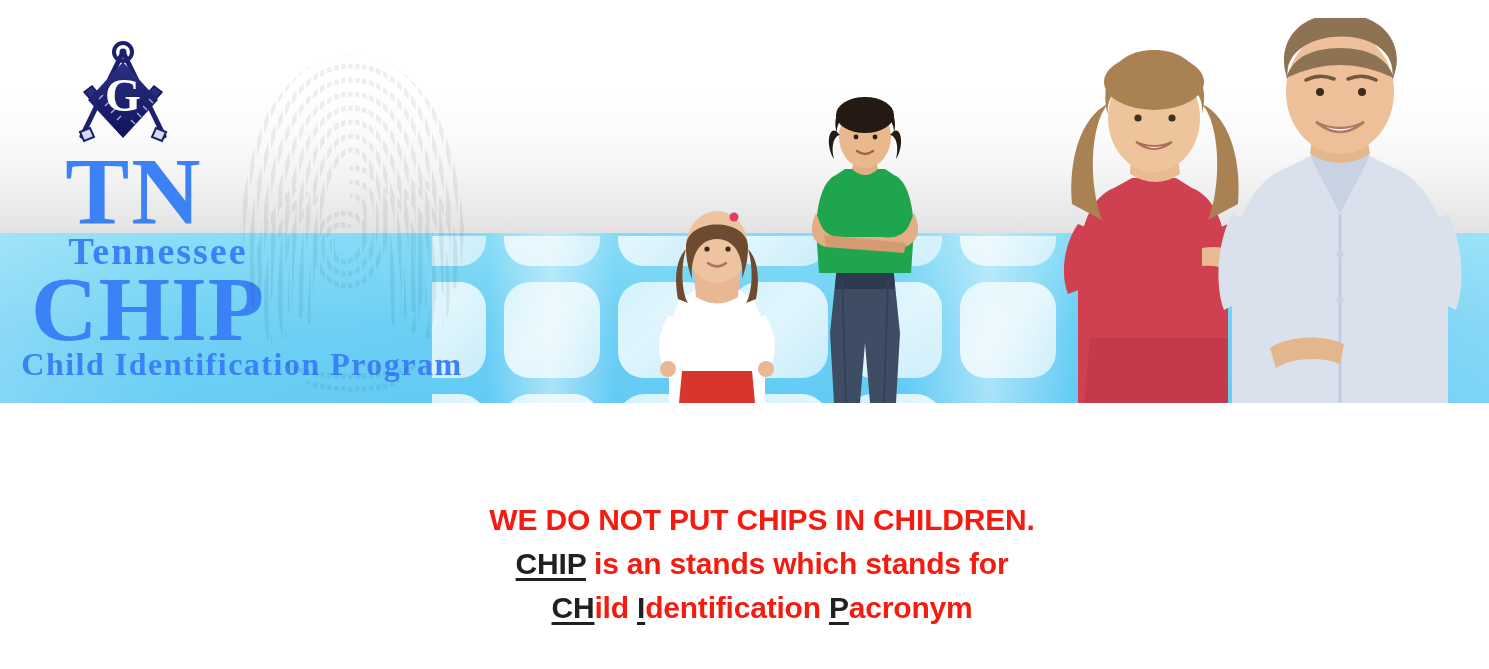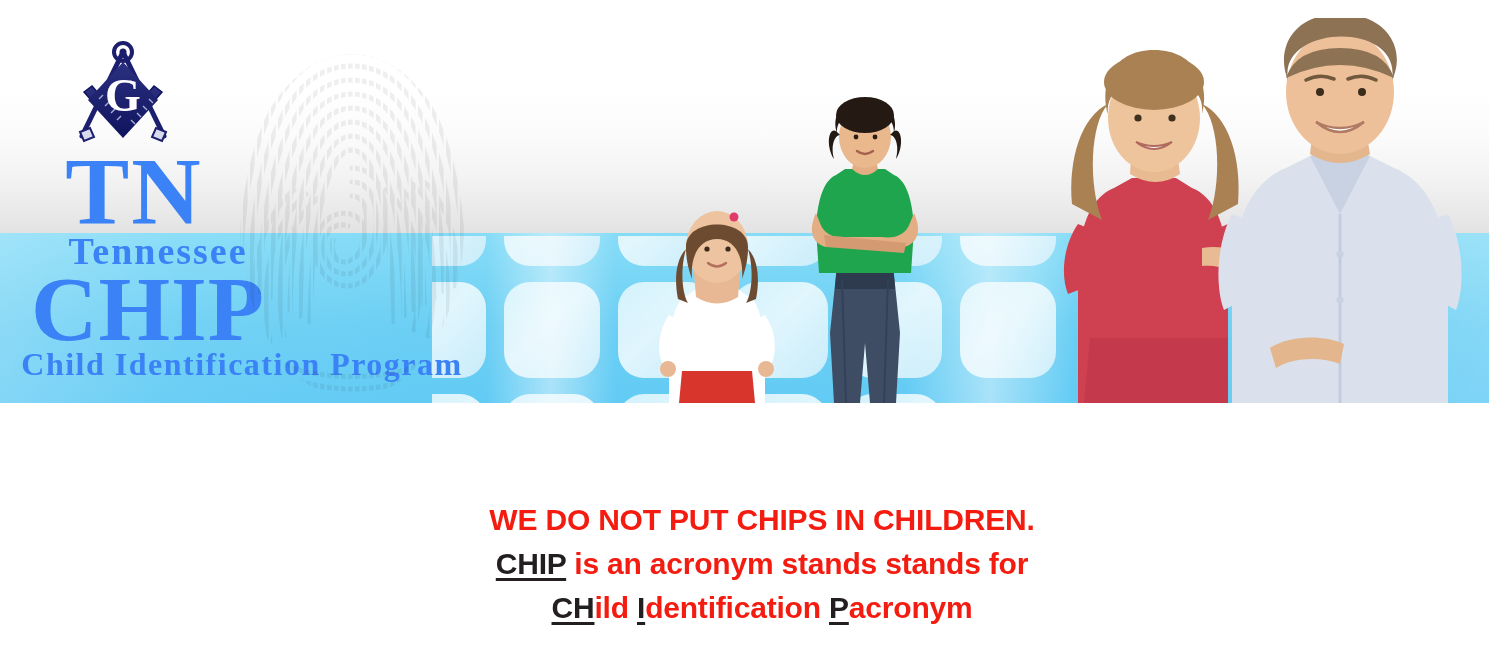--- a/index.html
+++ b/index.html
@@ -337,18 +337,18 @@
       <path d="M60 330 C78 318 112 316 134 326 L130 346 C110 338 82 340 66 350 Z" fill="#e4b68d"></path>
     </svg>
   </div>
 </div>
 
 <div id="message">
   <span class="msg-line">
     <span class="red">WE DO NOT PUT CHIPS IN CHILDREN.</span>
   </span>
   <span class="msg-line">
-    <span class="blk">CHIP</span><span class="red"> is an acronym stands stands for</span>
+    <span class="blk">CHIP</span><span class="red"> is an stands which stands for</span>
   </span>
   <span class="msg-line">
     <span class="blk">CH</span><span class="red">ild </span><span class="blk">I</span><span class="red">dentification </span><span class="blk">P</span><span class="red">acronym</span>
   </span>
 </div>
 
 </body></html>

